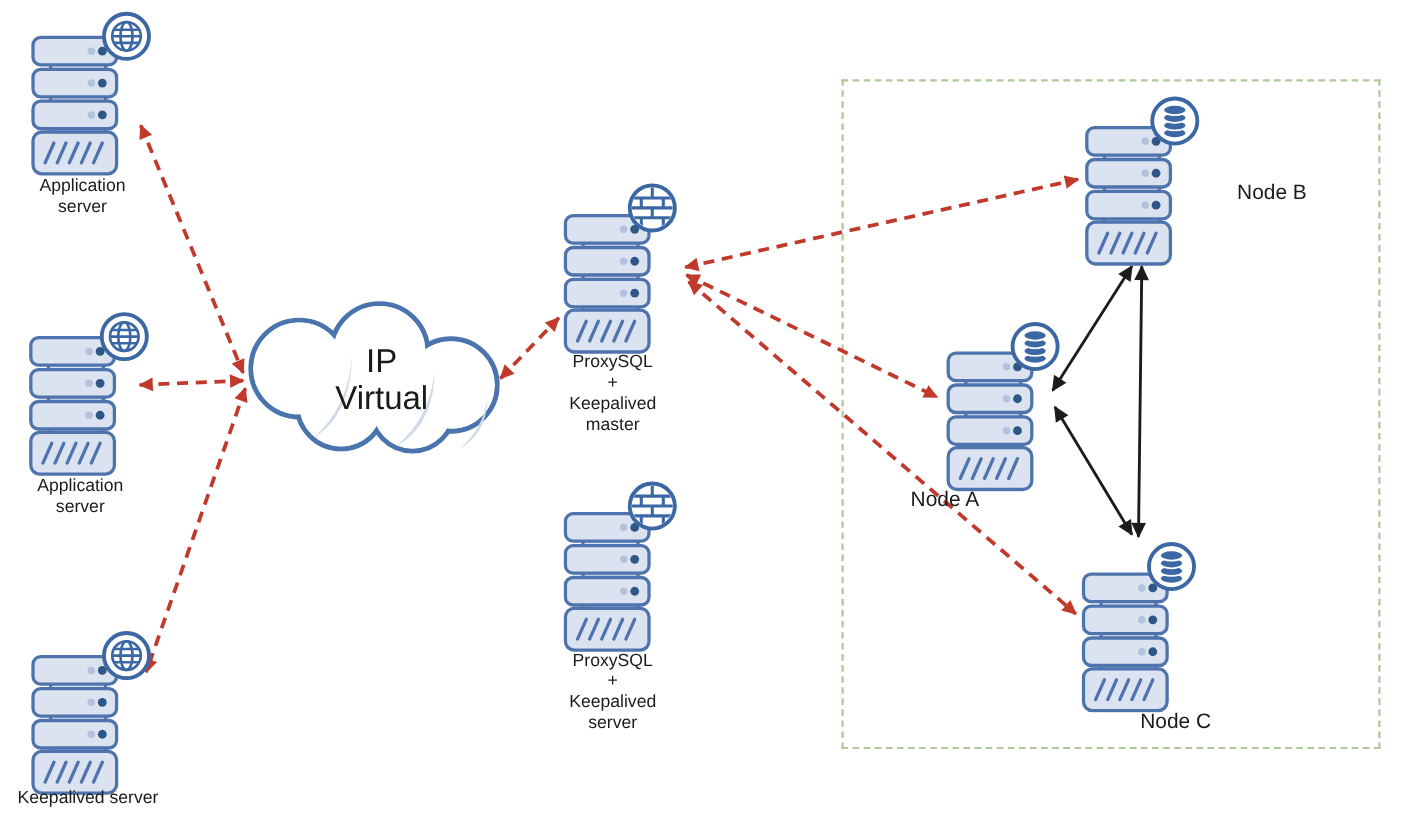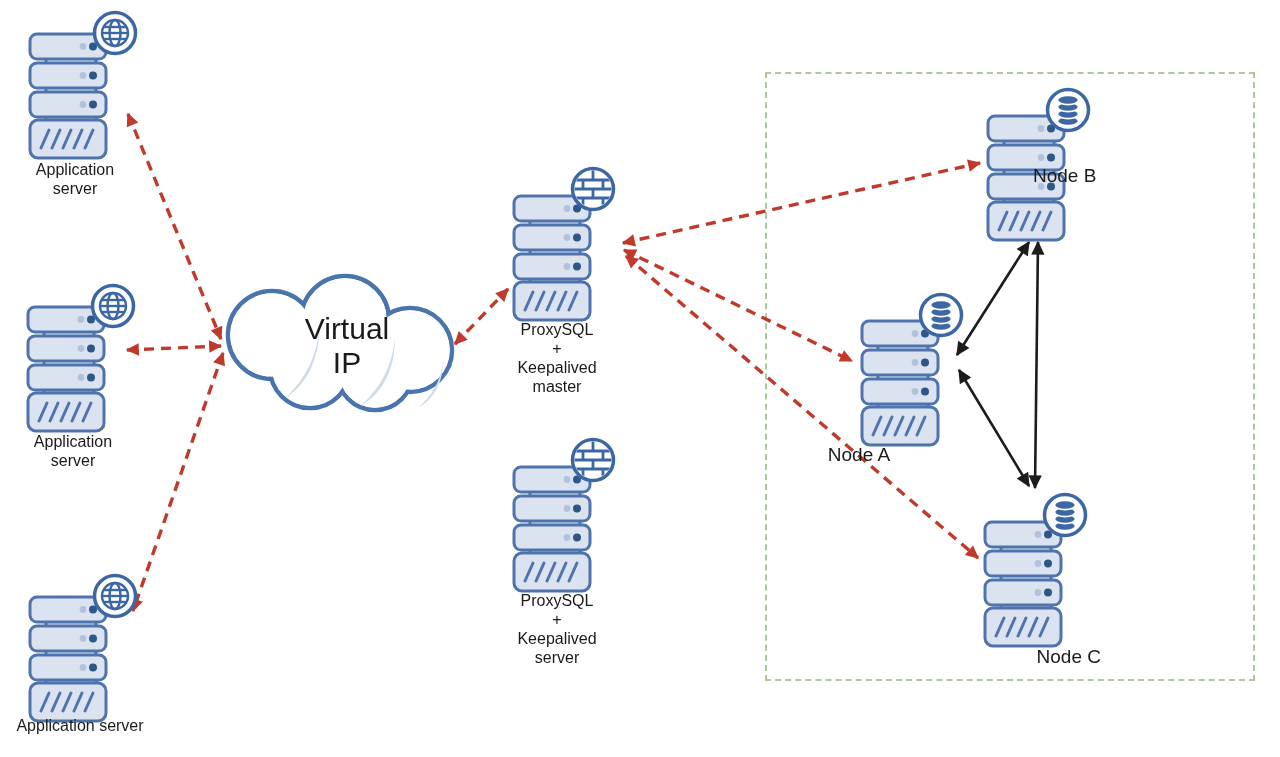--- a/index.html
+++ b/index.html
@@ -87,22 +87,22 @@
       <circle class="cloud-fill" cx="123" cy="48" r="41.8"></circle>
       <circle class="cloud-fill" cx="188" cy="78" r="39.8"></circle>
       <circle class="cloud-fill" cx="88" cy="96" r="37.8"></circle>
       <circle class="cloud-fill" cx="153" cy="100" r="35.8"></circle>
     </g>
     <path class="crescent" d="M 98 50 C 96 82, 85 106, 63 126 C 87 112, 98 83, 98 50 Z"></path>
     <path class="crescent" d="M 173 66 C 170 95, 158 117, 138 134 C 162 121, 173 95, 173 66 Z"></path>
     <path class="crescent" d="M 221 90 C 219 108, 210 124, 196 136 C 213 126, 221 110, 221 90 Z"></path>
   </svg>
   <div id="cloud-label" class="abs" style="left:272px;top:312px;width:150px;">
+    <div>IP</div>
     <div>Virtual</div>
-    <div>IP</div>
   </div>
 
   <svg class="server abs" style="left:28px;top:28px;" viewBox="0 0 86 132">
     <rect class="spine" x="18" y="10" width="50" height="116" rx="6"></rect>
     <rect class="slab" x="2" y="6" width="76" height="25" rx="7"></rect>
     <rect class="slab" x="2" y="35" width="76" height="25" rx="7"></rect>
     <rect class="slab" x="2" y="64" width="76" height="25" rx="7"></rect>
     <rect class="slab" x="2" y="92" width="76" height="38" rx="8"></rect>
     <circle class="dot-l" cx="55" cy="18.5" r="3.4"></circle>
       <circle class="dot-d" cx="65" cy="18.5" r="4"></circle>
@@ -192,21 +192,21 @@
     <circle class="badge-circle" cx="23" cy="23" r="20.5"></circle>
     <g class="glyph">
       <circle cx="23" cy="23" r="13"></circle>
         <ellipse cx="23" cy="23" rx="5.5" ry="13"></ellipse>
       <line x1="11.5" y1="17" x2="34.5" y2="17"></line>
         <line x1="10" y1="23" x2="36" y2="23"></line>
         <line x1="11.5" y1="29" x2="34.5" y2="29"></line>
     </g>
   </svg>
   <div class="lbl abs" style="left:4px;top:716px;width:152px;">
-    <div>Application server</div>
+    <div>Keepalived server</div>
   </div>
 
   <svg class="server abs" style="left:512px;top:190px;" viewBox="0 0 86 132">
     <rect class="spine" x="18" y="10" width="50" height="116" rx="6"></rect>
     <rect class="slab" x="2" y="6" width="76" height="25" rx="7"></rect>
     <rect class="slab" x="2" y="35" width="76" height="25" rx="7"></rect>
     <rect class="slab" x="2" y="64" width="76" height="25" rx="7"></rect>
     <rect class="slab" x="2" y="92" width="76" height="38" rx="8"></rect>
     <circle class="dot-l" cx="55" cy="18.5" r="3.4"></circle>
       <circle class="dot-d" cx="65" cy="18.5" r="4"></circle>
@@ -316,21 +316,21 @@
   </svg>
   <svg class="badge abs" style="left:1045px;top:87px;" viewBox="0 0 46 46">
     <circle class="badge-circle" cx="23" cy="23" r="20.5"></circle>
     <g>
       <ellipse class="db-disk" cx="23" cy="34" rx="10.5" ry="4.6"></ellipse>
       <ellipse class="db-disk" cx="23" cy="27" rx="10.5" ry="4.6"></ellipse>
       <ellipse class="db-disk" cx="23" cy="20" rx="10.5" ry="4.6"></ellipse>
       <ellipse class="db-disk" cx="23" cy="13" rx="10.5" ry="4.6"></ellipse>
     </g>
   </svg>
-  <div class="lbl node-lbl abs" style="left:1033px;top:165px;width:90px;text-align:left;">
+  <div class="lbl node-lbl abs" style="left:1098px;top:165px;width:90px;text-align:right;">
     <div>Node B</div>
   </div>
 
   <svg class="server abs" style="left:860px;top:315px;" viewBox="0 0 86 132">
     <rect class="spine" x="18" y="10" width="50" height="116" rx="6"></rect>
     <rect class="slab" x="2" y="6" width="76" height="25" rx="7"></rect>
     <rect class="slab" x="2" y="35" width="76" height="25" rx="7"></rect>
     <rect class="slab" x="2" y="64" width="76" height="25" rx="7"></rect>
     <rect class="slab" x="2" y="92" width="76" height="38" rx="8"></rect>
     <circle class="dot-l" cx="55" cy="18.5" r="3.4"></circle>

